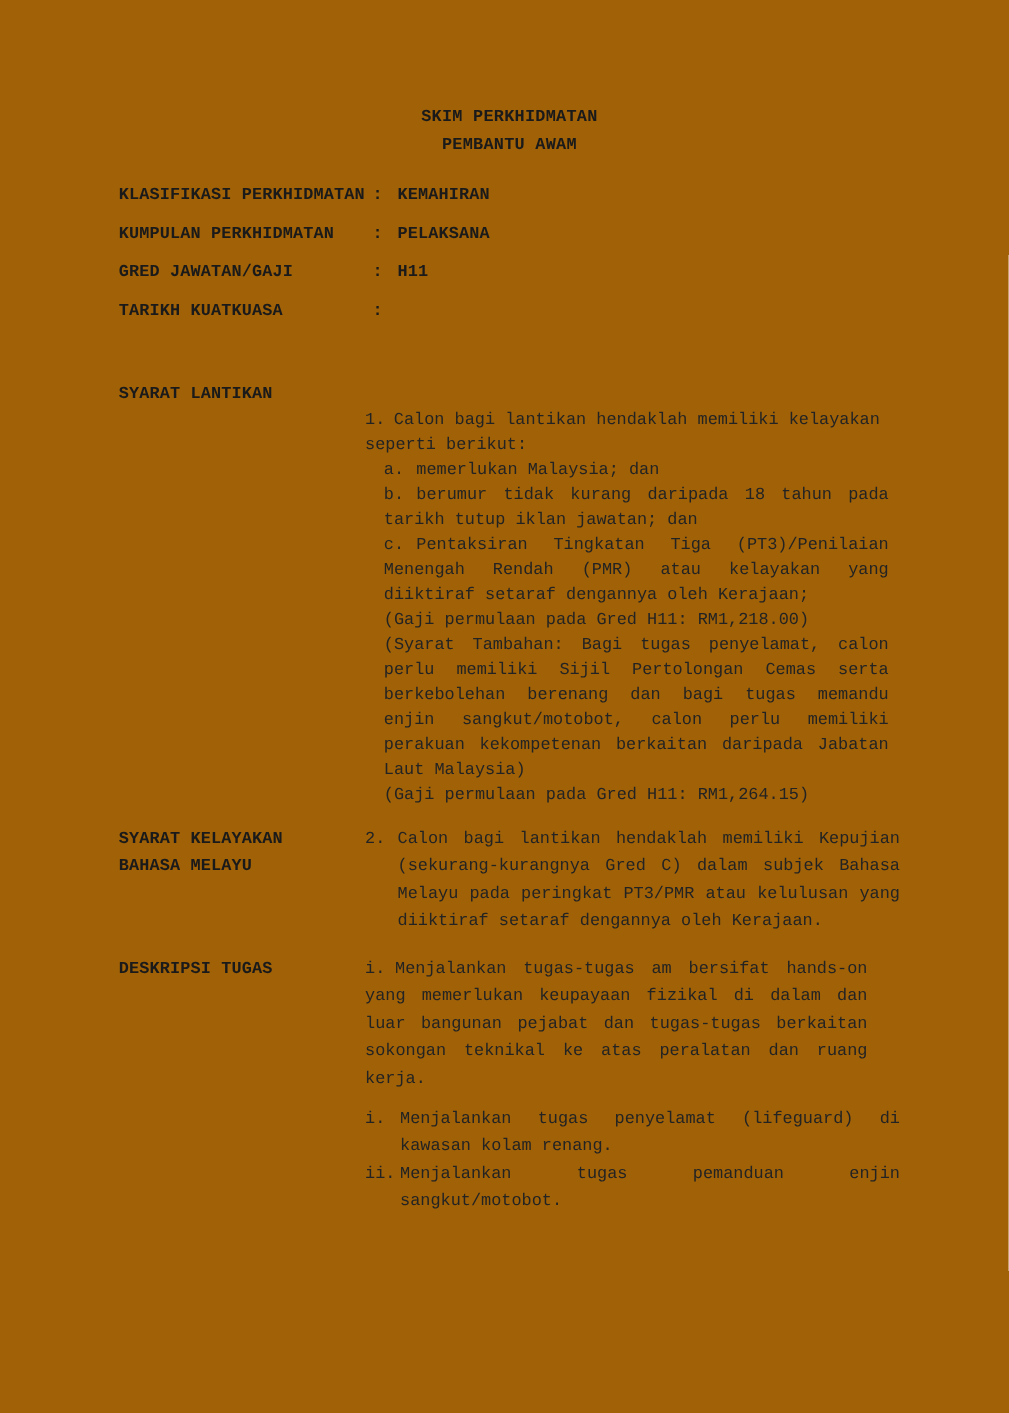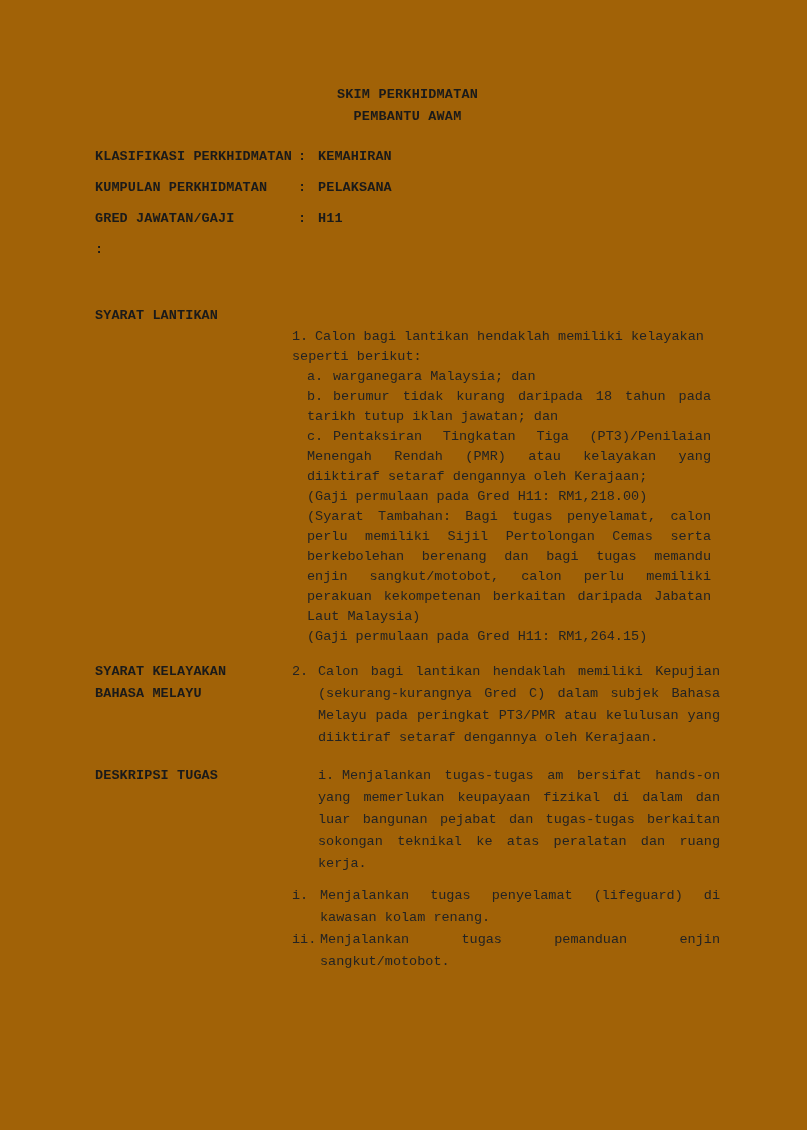--- a/index.html
+++ b/index.html
@@ -41,21 +41,21 @@
   .sect1 .sect-body{padding-top:22px;line-height:20px;}
   .just{text-align:justify;}
   .num-marker{display:inline-block;width:23px;}
   .subblock{margin-left:15px;width:404px;}
   .sub-marker{display:inline-block;width:26px;}
   .sect2{margin-top:14px;}
   .hang{display:flex;}
   .hang-marker{flex:0 0 26px;}
   .hang-text{flex:1;display:block;}
   .sect3{margin-top:16px;}
-  .intro{margin-left:26px;width:402px;}
+  .intro{width:402px;}
   .intro-marker{display:inline-block;width:24px;}
   .roman-list{margin-top:10px;}
   .roman .hang-marker{flex:0 0 28px;}
 </style>
 </head>
 <body>
 
 <div class="page">
 
   <header class="title-block">
@@ -73,33 +73,34 @@
       <span>KUMPULAN PERKHIDMATAN</span>
       <span>:</span>
       <span>PELAKSANA</span>
     </div>
     <div class="meta-row">
       <span>GRED JAWATAN/GAJI</span>
       <span>:</span>
       <span>H11</span>
     </div>
     <div class="meta-row">
+      <span>TARIKH KUATKUASA</span>
       <span>:</span>
     </div>
   </div>
 
   <section class="sect sect1">
     <div class="sect-heading">SYARAT LANTIKAN</div>
     <div class="sect-body">
       <div class="lead">
         <span class="num-marker">1.</span><span>Calon bagi lantikan hendaklah memiliki kelayakan seperti berikut:</span>
       </div>
       <div class="subblock">
         <div class="just">
-          <span class="sub-marker">a.</span><span>warganegara Malaysia; dan</span>
+          <span class="sub-marker">a.</span><span>memerlukan Malaysia; dan</span>
         </div>
         <div class="just">
           <span class="sub-marker">b.</span><span>berumur tidak kurang daripada 18 tahun pada tarikh tutup iklan jawatan; dan</span>
         </div>
         <div class="just">
           <span class="sub-marker">c.</span><span>Pentaksiran Tingkatan Tiga (PT3)/Penilaian Menengah Rendah (PMR) atau kelayakan yang diiktiraf setaraf dengannya oleh Kerajaan;</span>
         </div>
         <div class="just">(Gaji permulaan pada Gred H11: RM1,218.00)</div>
         <div class="just">(Syarat Tambahan: Bagi tugas penyelamat, calon perlu memiliki Sijil Pertolongan Cemas serta berkebolehan berenang dan bagi tugas memandu enjin sangkut/motobot, calon perlu memiliki perakuan kekompetenan berkaitan daripada Jabatan Laut Malaysia)</div>
         <div class="just">(Gaji permulaan pada Gred H11: RM1,264.15)</div>

